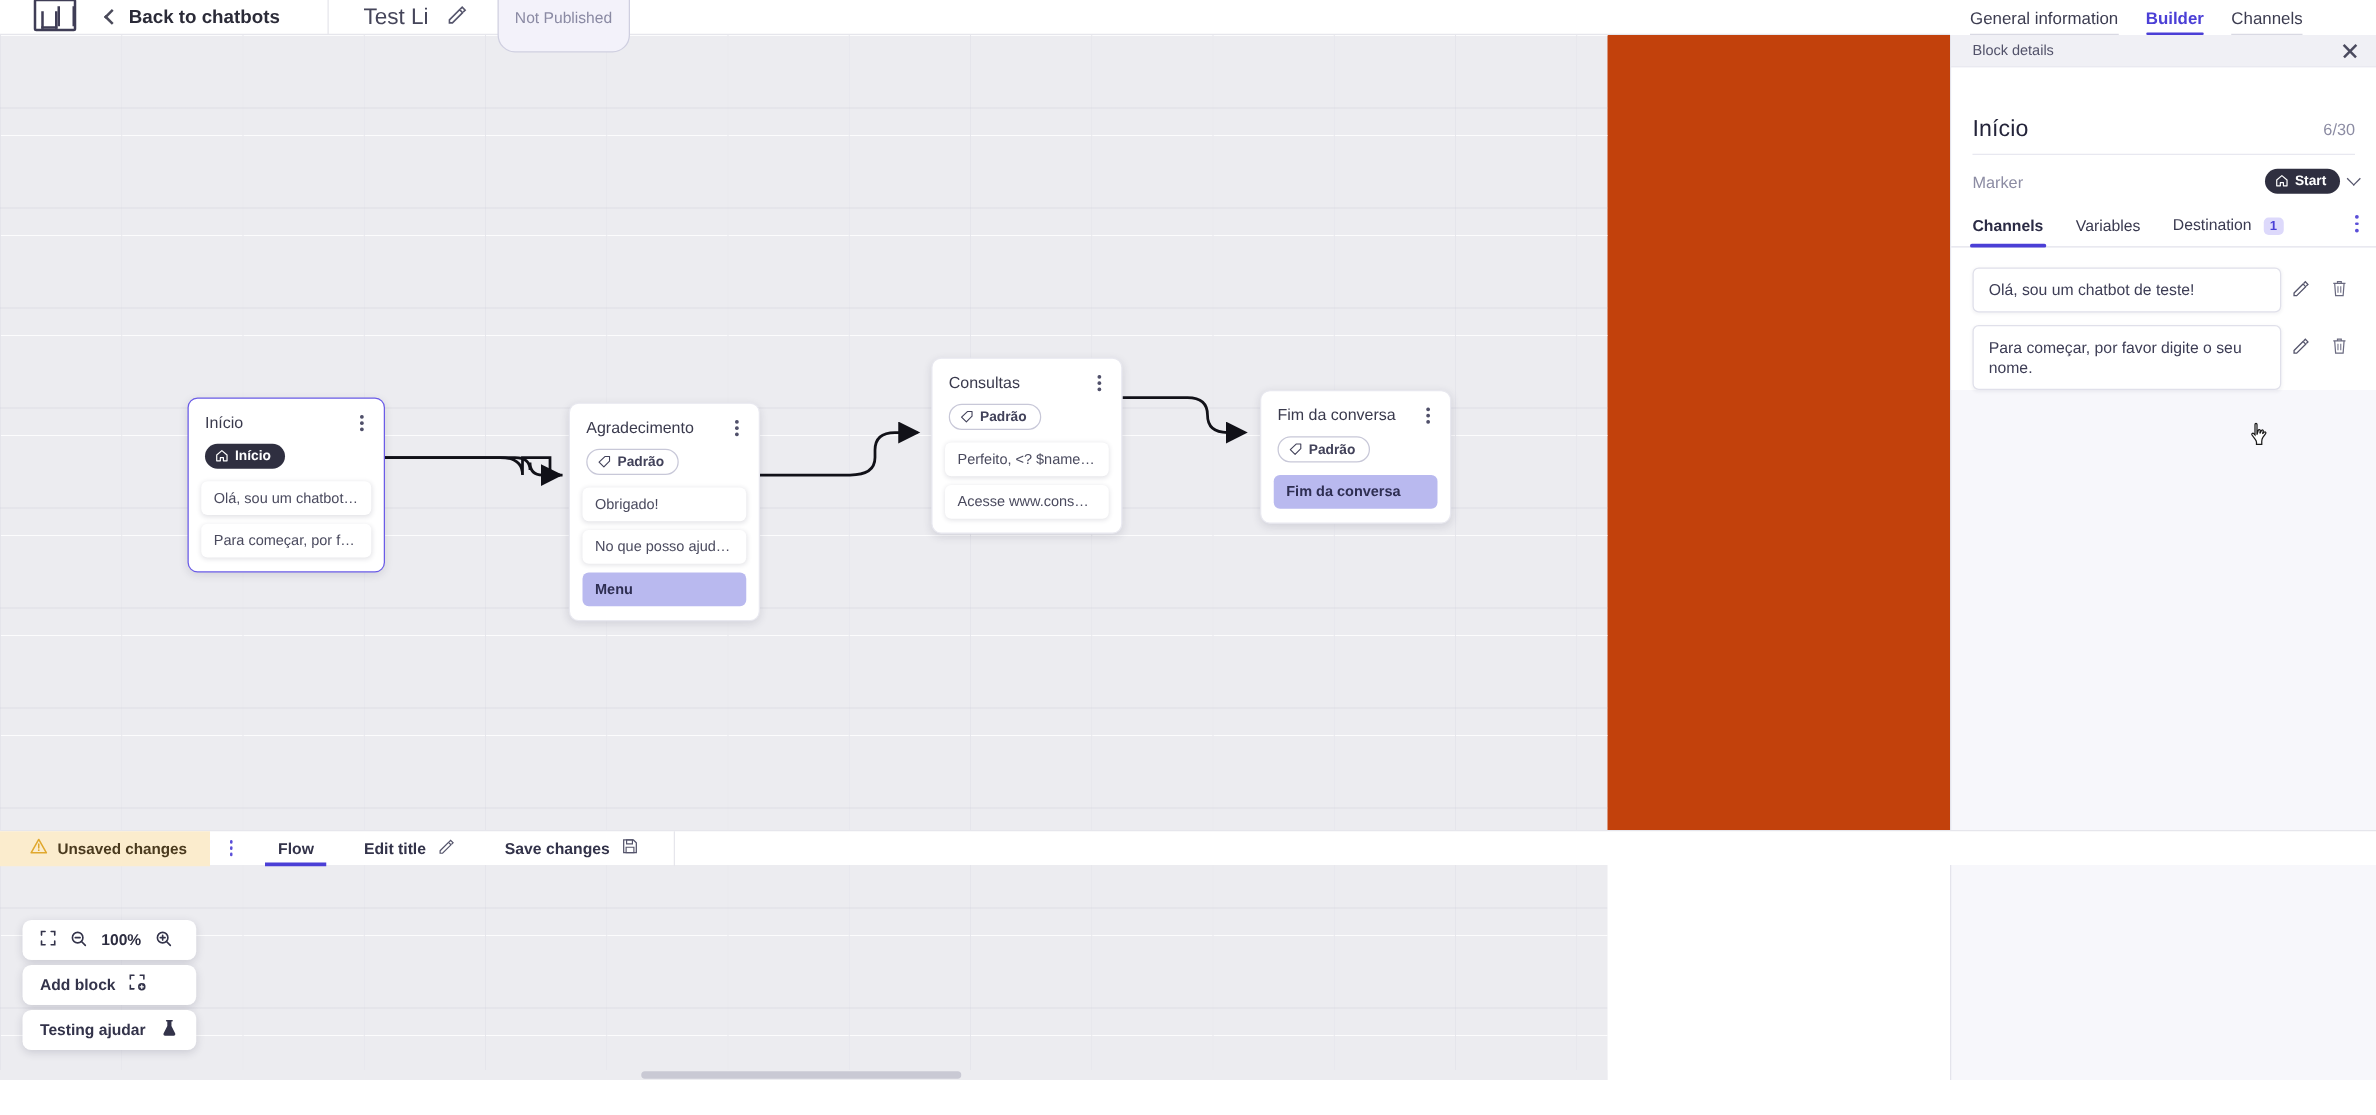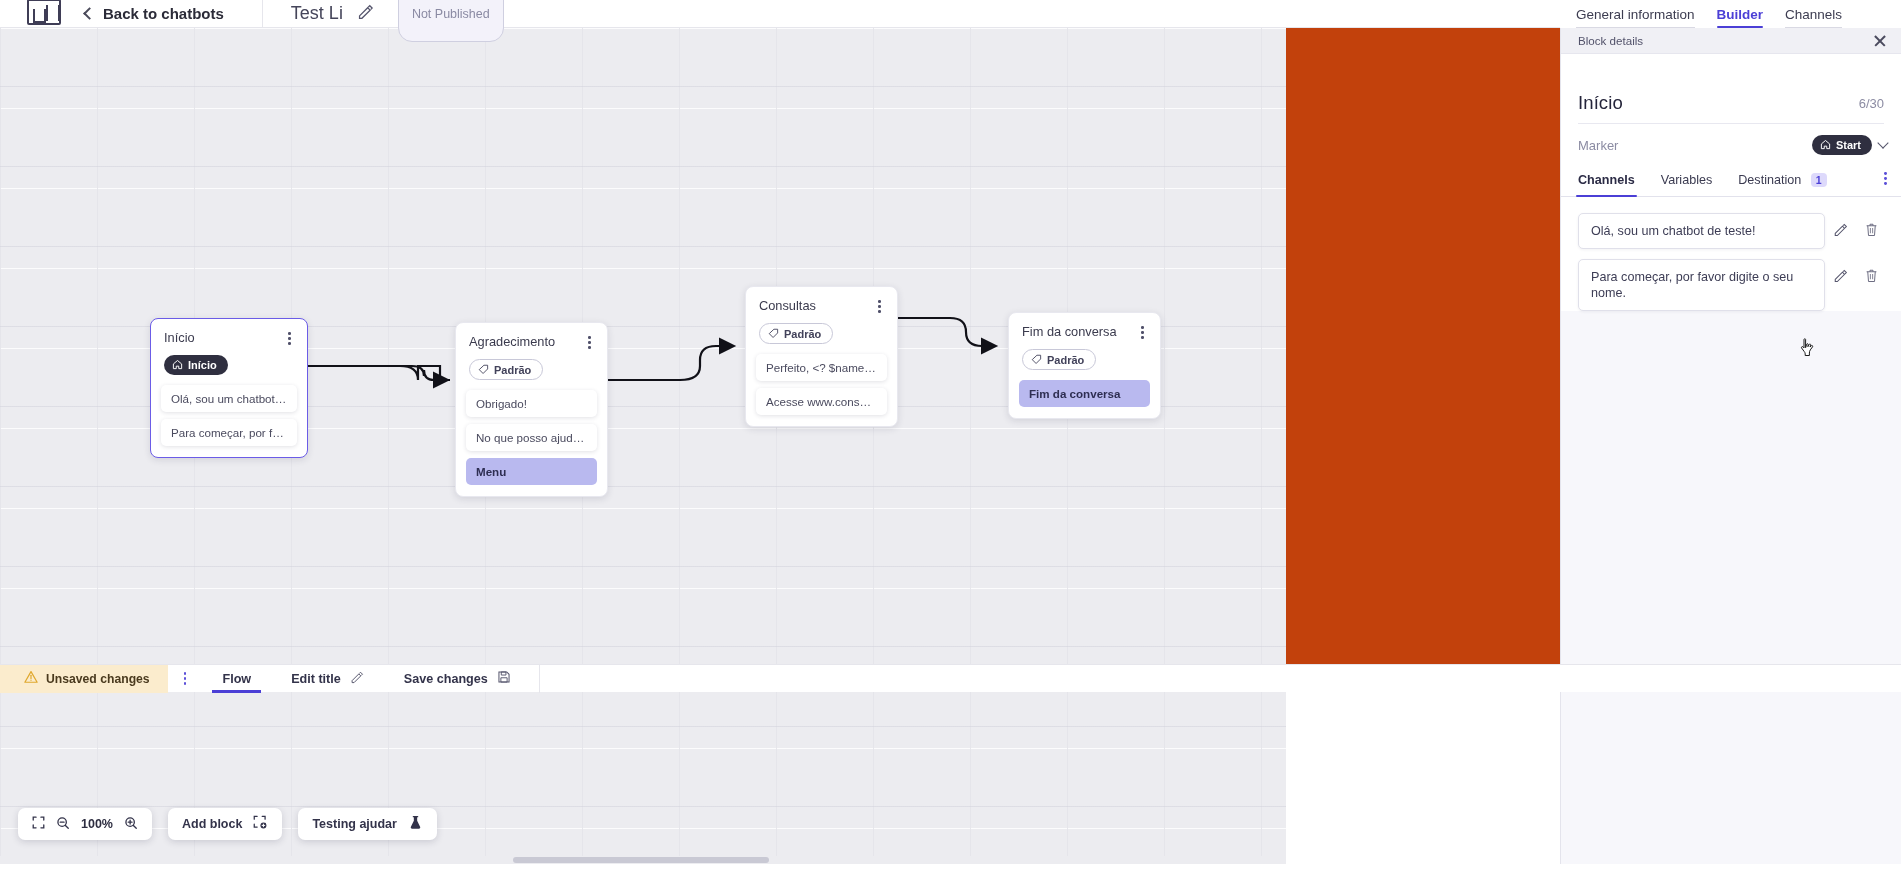--- a/index.html
+++ b/index.html
@@ -92,21 +92,21 @@
     box-shadow: 0 1px 4px rgba(40,40,70,.14); white-space:nowrap; overflow:hidden; text-overflow:ellipsis;
   }
   .msg.menu {
     background:#b9b9ef; color:#2e2e52; font-weight:700; box-shadow:none;
   }
   .msg.endconv {
     background:#b9b9ef; color:#2e2e52; font-weight:700; box-shadow:none;
   }
 
   
-  .fl-toolbar { position:absolute; left:18px; bottom:24px; display:flex; gap:16px; z-index:12;}
+  .fl-toolbar { position:absolute; left:18px; bottom:24px; display:flex; gap:4px; z-index:12;flex-direction:column;}
   .fl-pill {
     background:#fff; border-radius:7px; box-shadow:0 2px 7px rgba(40,40,70,.17);
     height:32px; display:flex; align-items:center; padding:0 14px; gap:11px;
     font-size:12.5px; color:#33334a; font-weight:700; cursor:pointer;
   }
   .zoom-val { font-size:12.5px; font-weight:700; color:#2d2d40; }
 
   
   .hscroll { position:absolute; left:0; bottom:0; width:1286px; height:8px; background:#ececf0; z-index:14;}
   .hscroll .thumb { position:absolute; left:513px; top:1px; width:256px; height:6px; background:#c9c9d4; border-radius:3px;}

